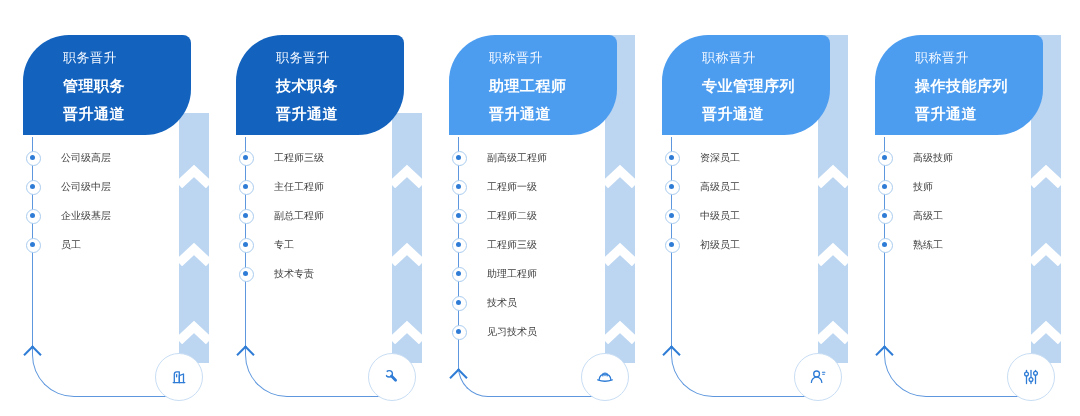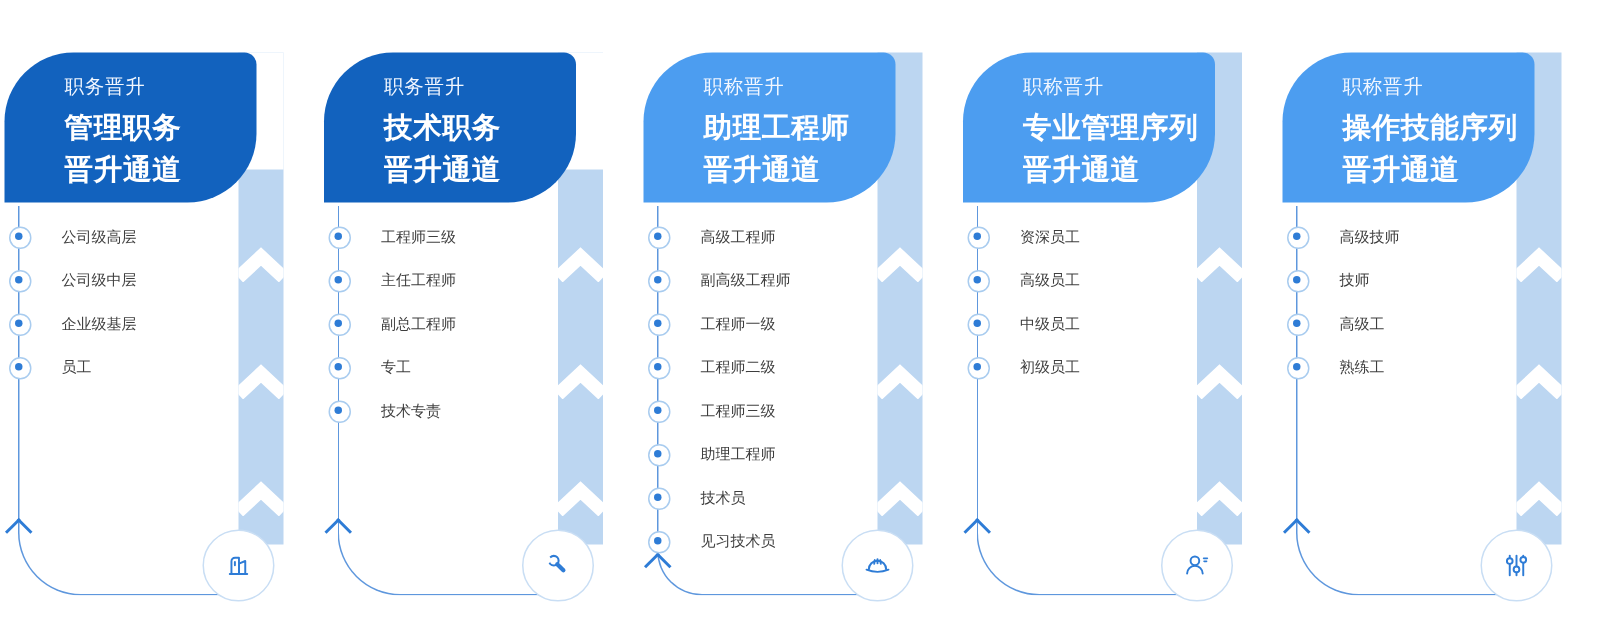--- a/index.html
+++ b/index.html
@@ -8,38 +8,38 @@
     --ribbon:#BCD6F1;
     --track-line:#5E97DD;
     --accent:#2E7CD6;
     --bullet-ring:#A9CCEF;
     --circle-border:#C9DEF4;
     --item-text:#3E3E3E;
   }
   *{margin:0;padding:0;box-sizing:border-box;}
   html,body{width:1080px;height:416px;background:#ffffff;overflow:hidden;}
   body{font-family:"Liberation Sans","DejaVu Sans",sans-serif;}
-  .board{display:flex;gap:27px;padding:35px 0 0 3px;align-items:flex-start;}
+  .board{display:flex;gap:27px;padding:35px 0 0 23px;align-items:flex-start;}
   .card{position:relative;width:186px;height:372px;flex:none;}
 
   
   .ribbon{position:absolute;left:156px;top:0;width:30px;height:328px;background:var(--ribbon);z-index:0;}
   .card.dark .ribbon::before{content:"";position:absolute;left:0;top:0;width:100%;height:78px;background:#fff;}
   .chev{position:absolute;left:0;width:30px;height:26px;}
   .chev:nth-of-type(1){top:127px;}
   .chev:nth-of-type(2){top:205px;}
   .chev:nth-of-type(3){top:283px;}
 
   
   .header{position:relative;z-index:2;width:168px;height:100px;border-radius:46px 8px 46px 0;
           padding:14px 10px 0 40px;color:#fff;}
   .card.dark .header{background:var(--dark-header);}
   .card.light .header{background:var(--light-header);}
   .tag{font-size:13px;color:#F2F7FF;letter-spacing:.5px;}
-  .title{margin-top:5px;font-size:19px;font-weight:700;line-height:28px;letter-spacing:.5px;}
+  .title{margin-top:5px;font-size:15px;font-weight:700;line-height:28px;letter-spacing:.5px;}
 
   
   .track{position:absolute;left:9px;top:102px;width:147px;height:260px;z-index:1;
          border-left:1px solid var(--track-line);border-bottom:1px solid var(--track-line);
          border-bottom-left-radius:42px;}
   .card:nth-child(3) .track{border-bottom-left-radius:30px;}
 
   
   .up-arrow{position:absolute;left:2.5px;top:313px;width:13px;height:13px;z-index:2;
             border-left:2.5px solid var(--accent);border-top:2.5px solid var(--accent);
@@ -173,23 +173,20 @@
       <div class="tag">职称晋升</div>
       <div class="title">
         <div>助理工程师</div>
         <div>晋升通道</div>
       </div>
     </div>
     <div class="track"></div>
     <div class="up-arrow"></div>
     <ul class="list">
       <li>
-          <span>高级工程师</span>
-        </li>
-      <li>
           <span>副高级工程师</span>
         </li>
       <li>
           <span>工程师一级</span>
         </li>
       <li>
           <span>工程师二级</span>
         </li>
       <li>
           <span>工程师三级</span>

